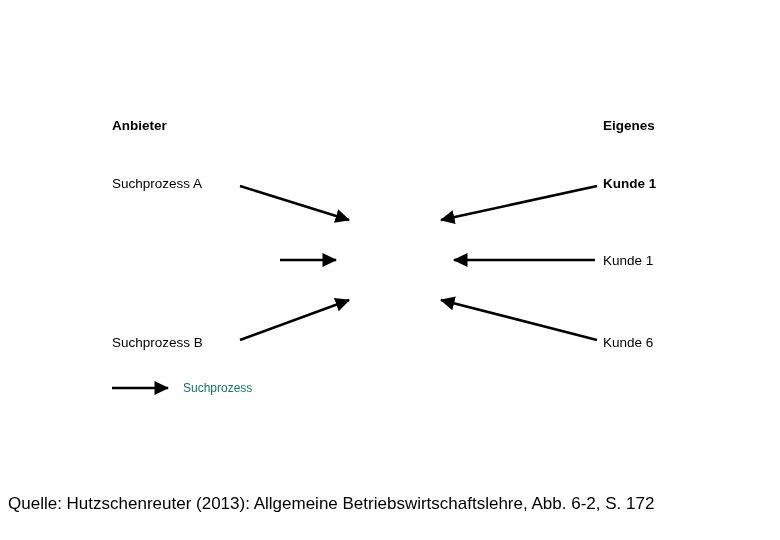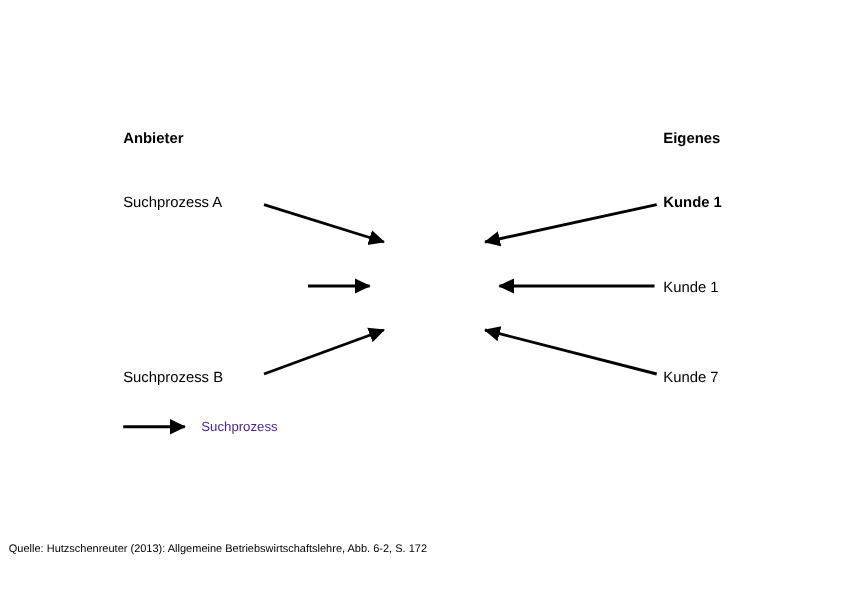--- a/index.html
+++ b/index.html
@@ -55,28 +55,28 @@
     font-weight: bold;
     font-size: 14px;
     line-height: 1;
     letter-spacing: 0.2px;
   }
   .legend-label {
     position: absolute;
     left: 183px;
     top: 381px;
     font-size: 12px;
-    color: #4c1d95;
+    color: #0f766e;
     white-space: nowrap;
   }
   .source {
     position: absolute;
     left: 8px;
     top: 494px;
-    font-size: 10px;
+    font-size: 17px;
     color: #000000;
     white-space: nowrap;
   }
 </style>
 </head>
 <body>
 
 <div id="stage">
 
   <svg id="arrow-layer" viewBox="0 0 780 540" width="780" height="540" xmlns="http://www.w3.org/2000/svg">
@@ -107,20 +107,20 @@
 
   <div class="lbl" style="left:112px; top:177px;">Suchprozess A</div>
 
 
   <div class="lbl" style="left:112px; top:336px;">Suchprozess B</div>
 
   <div class="lbl" style="left:603px; top:177px;font-weight:bold;">Kunde 1</div>
 
   <div class="lbl" style="left:603px; top:254px;">Kunde 1</div>
 
-  <div class="lbl" style="left:603px; top:336px;">Kunde 7</div>
+  <div class="lbl" style="left:603px; top:336px;">Kunde 6</div>
 
 
   <div class="legend-label">Suchprozess</div>
 
   <div class="source">Quelle: Hutzschenreuter (2013): Allgemeine Betriebswirtschaftslehre, Abb. 6-2, S. 172</div>
 
 </div>
 
 </body></html>

